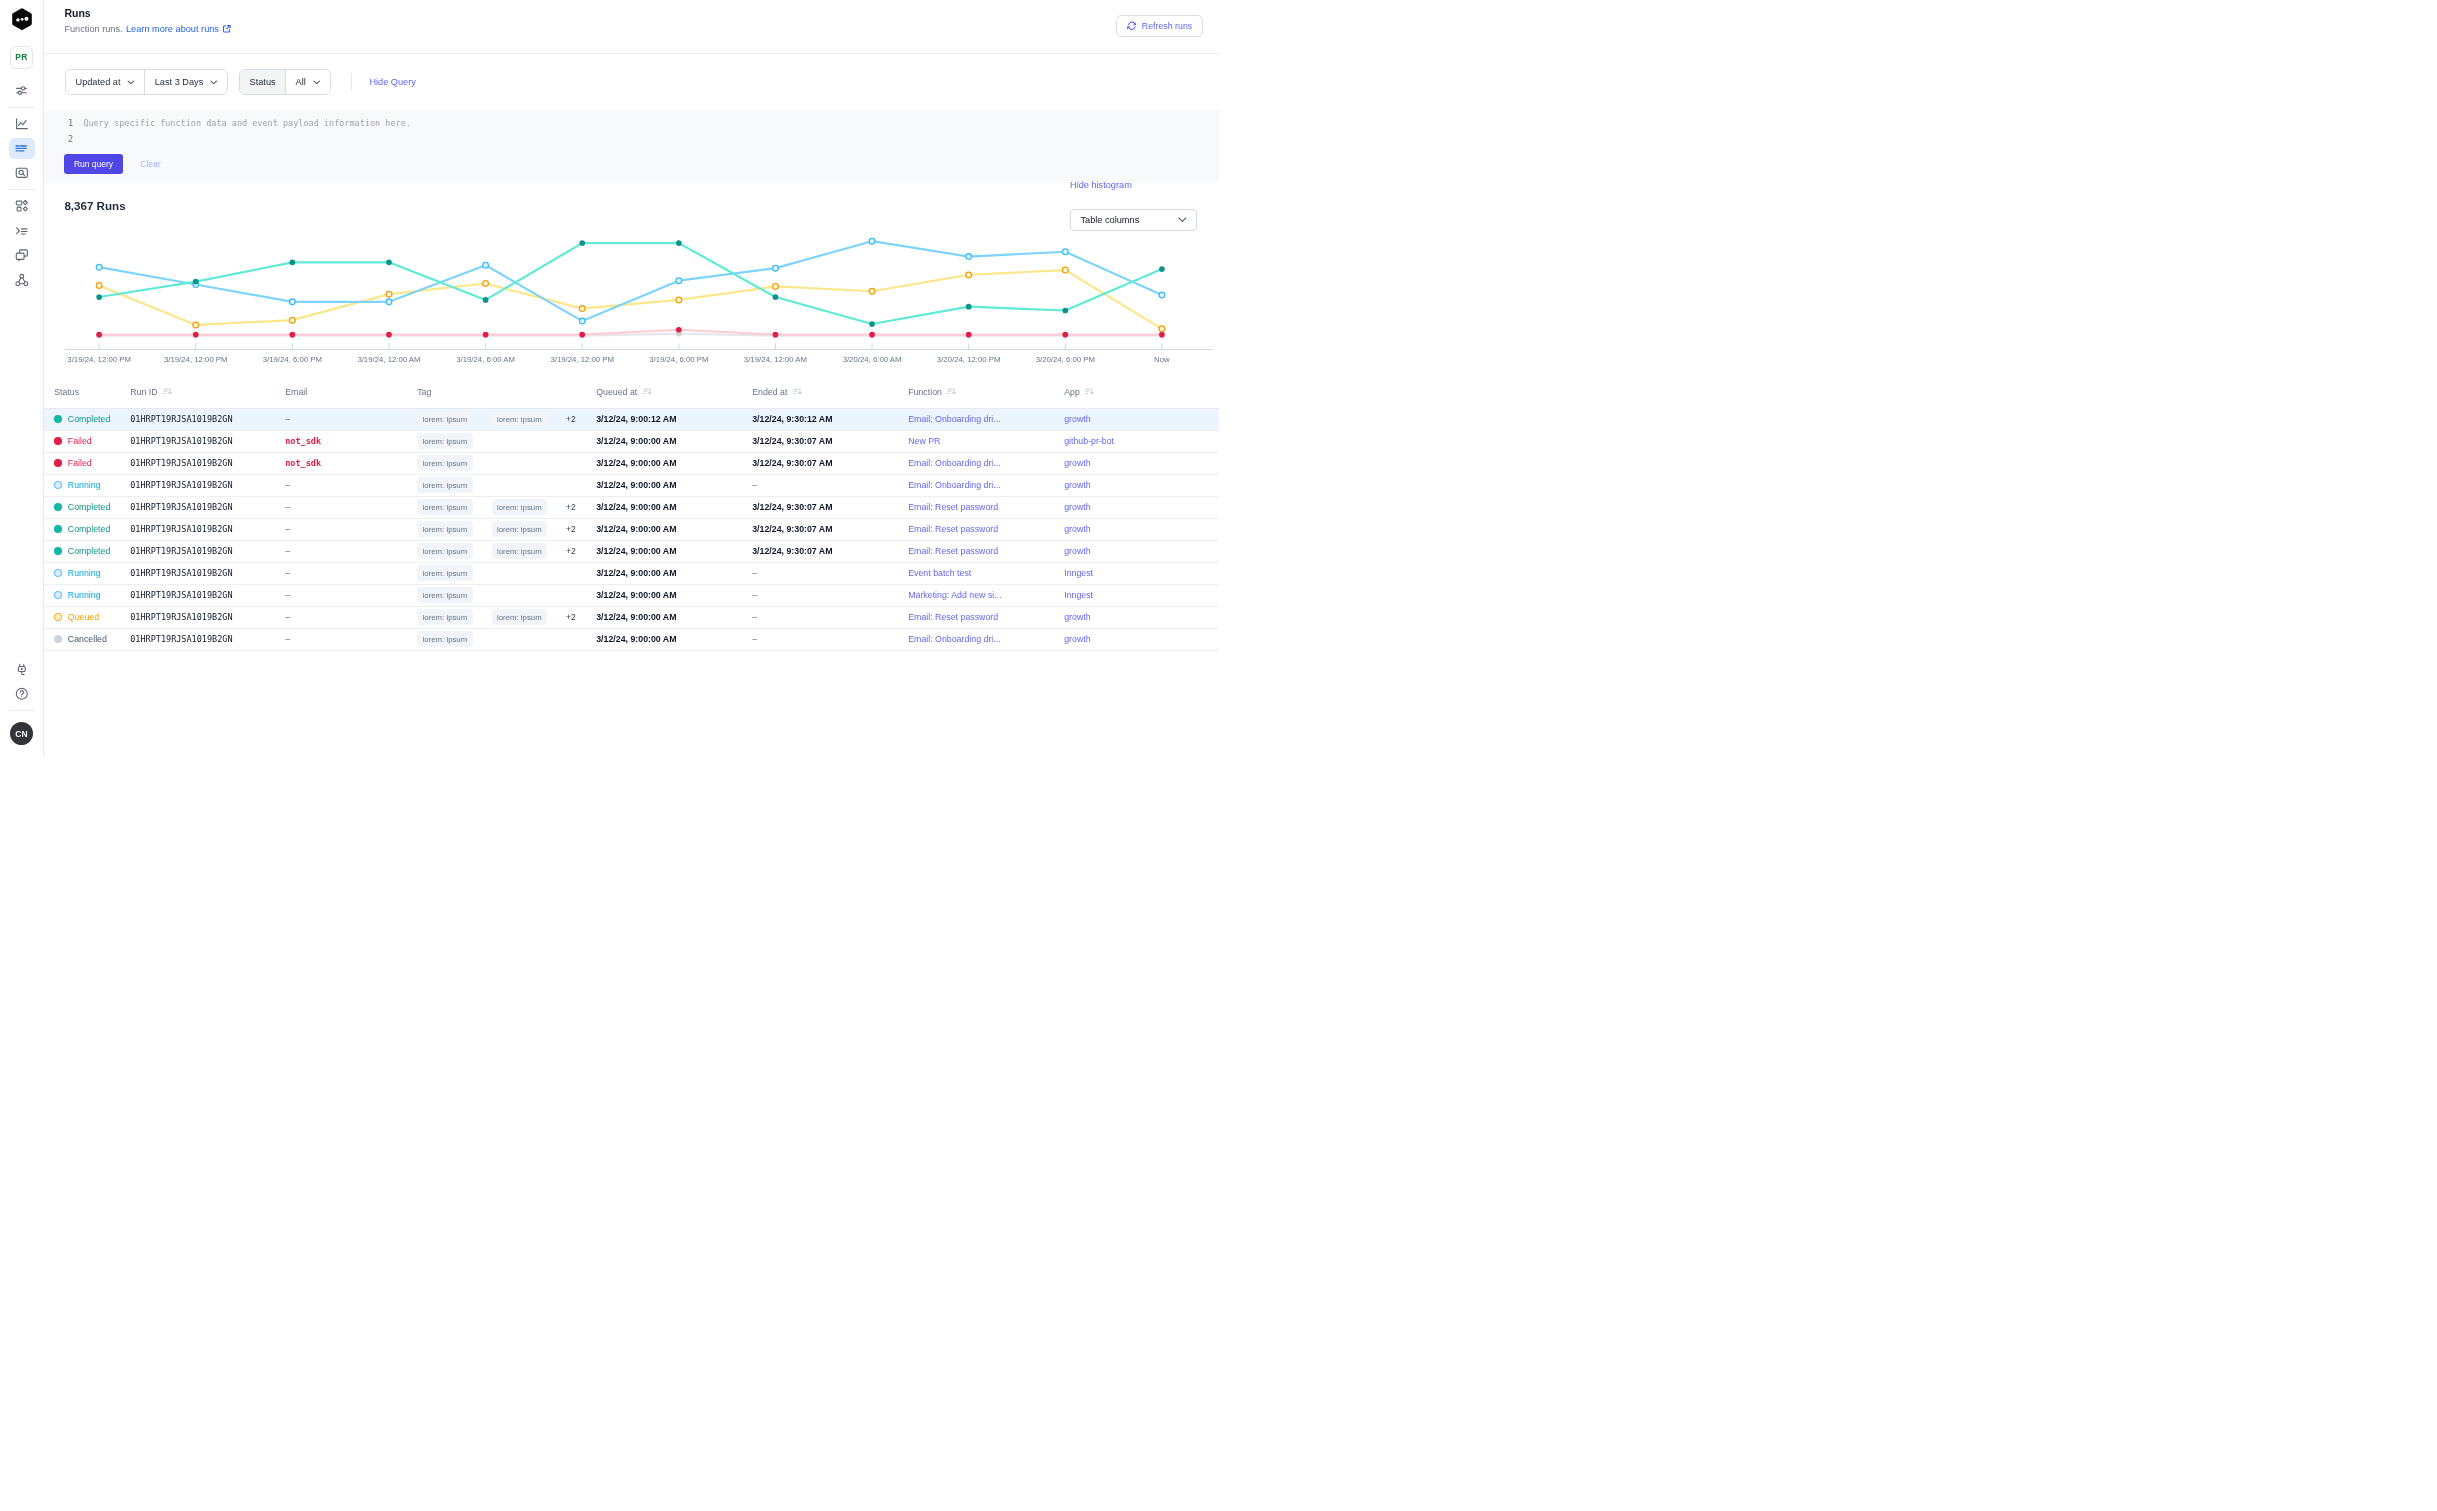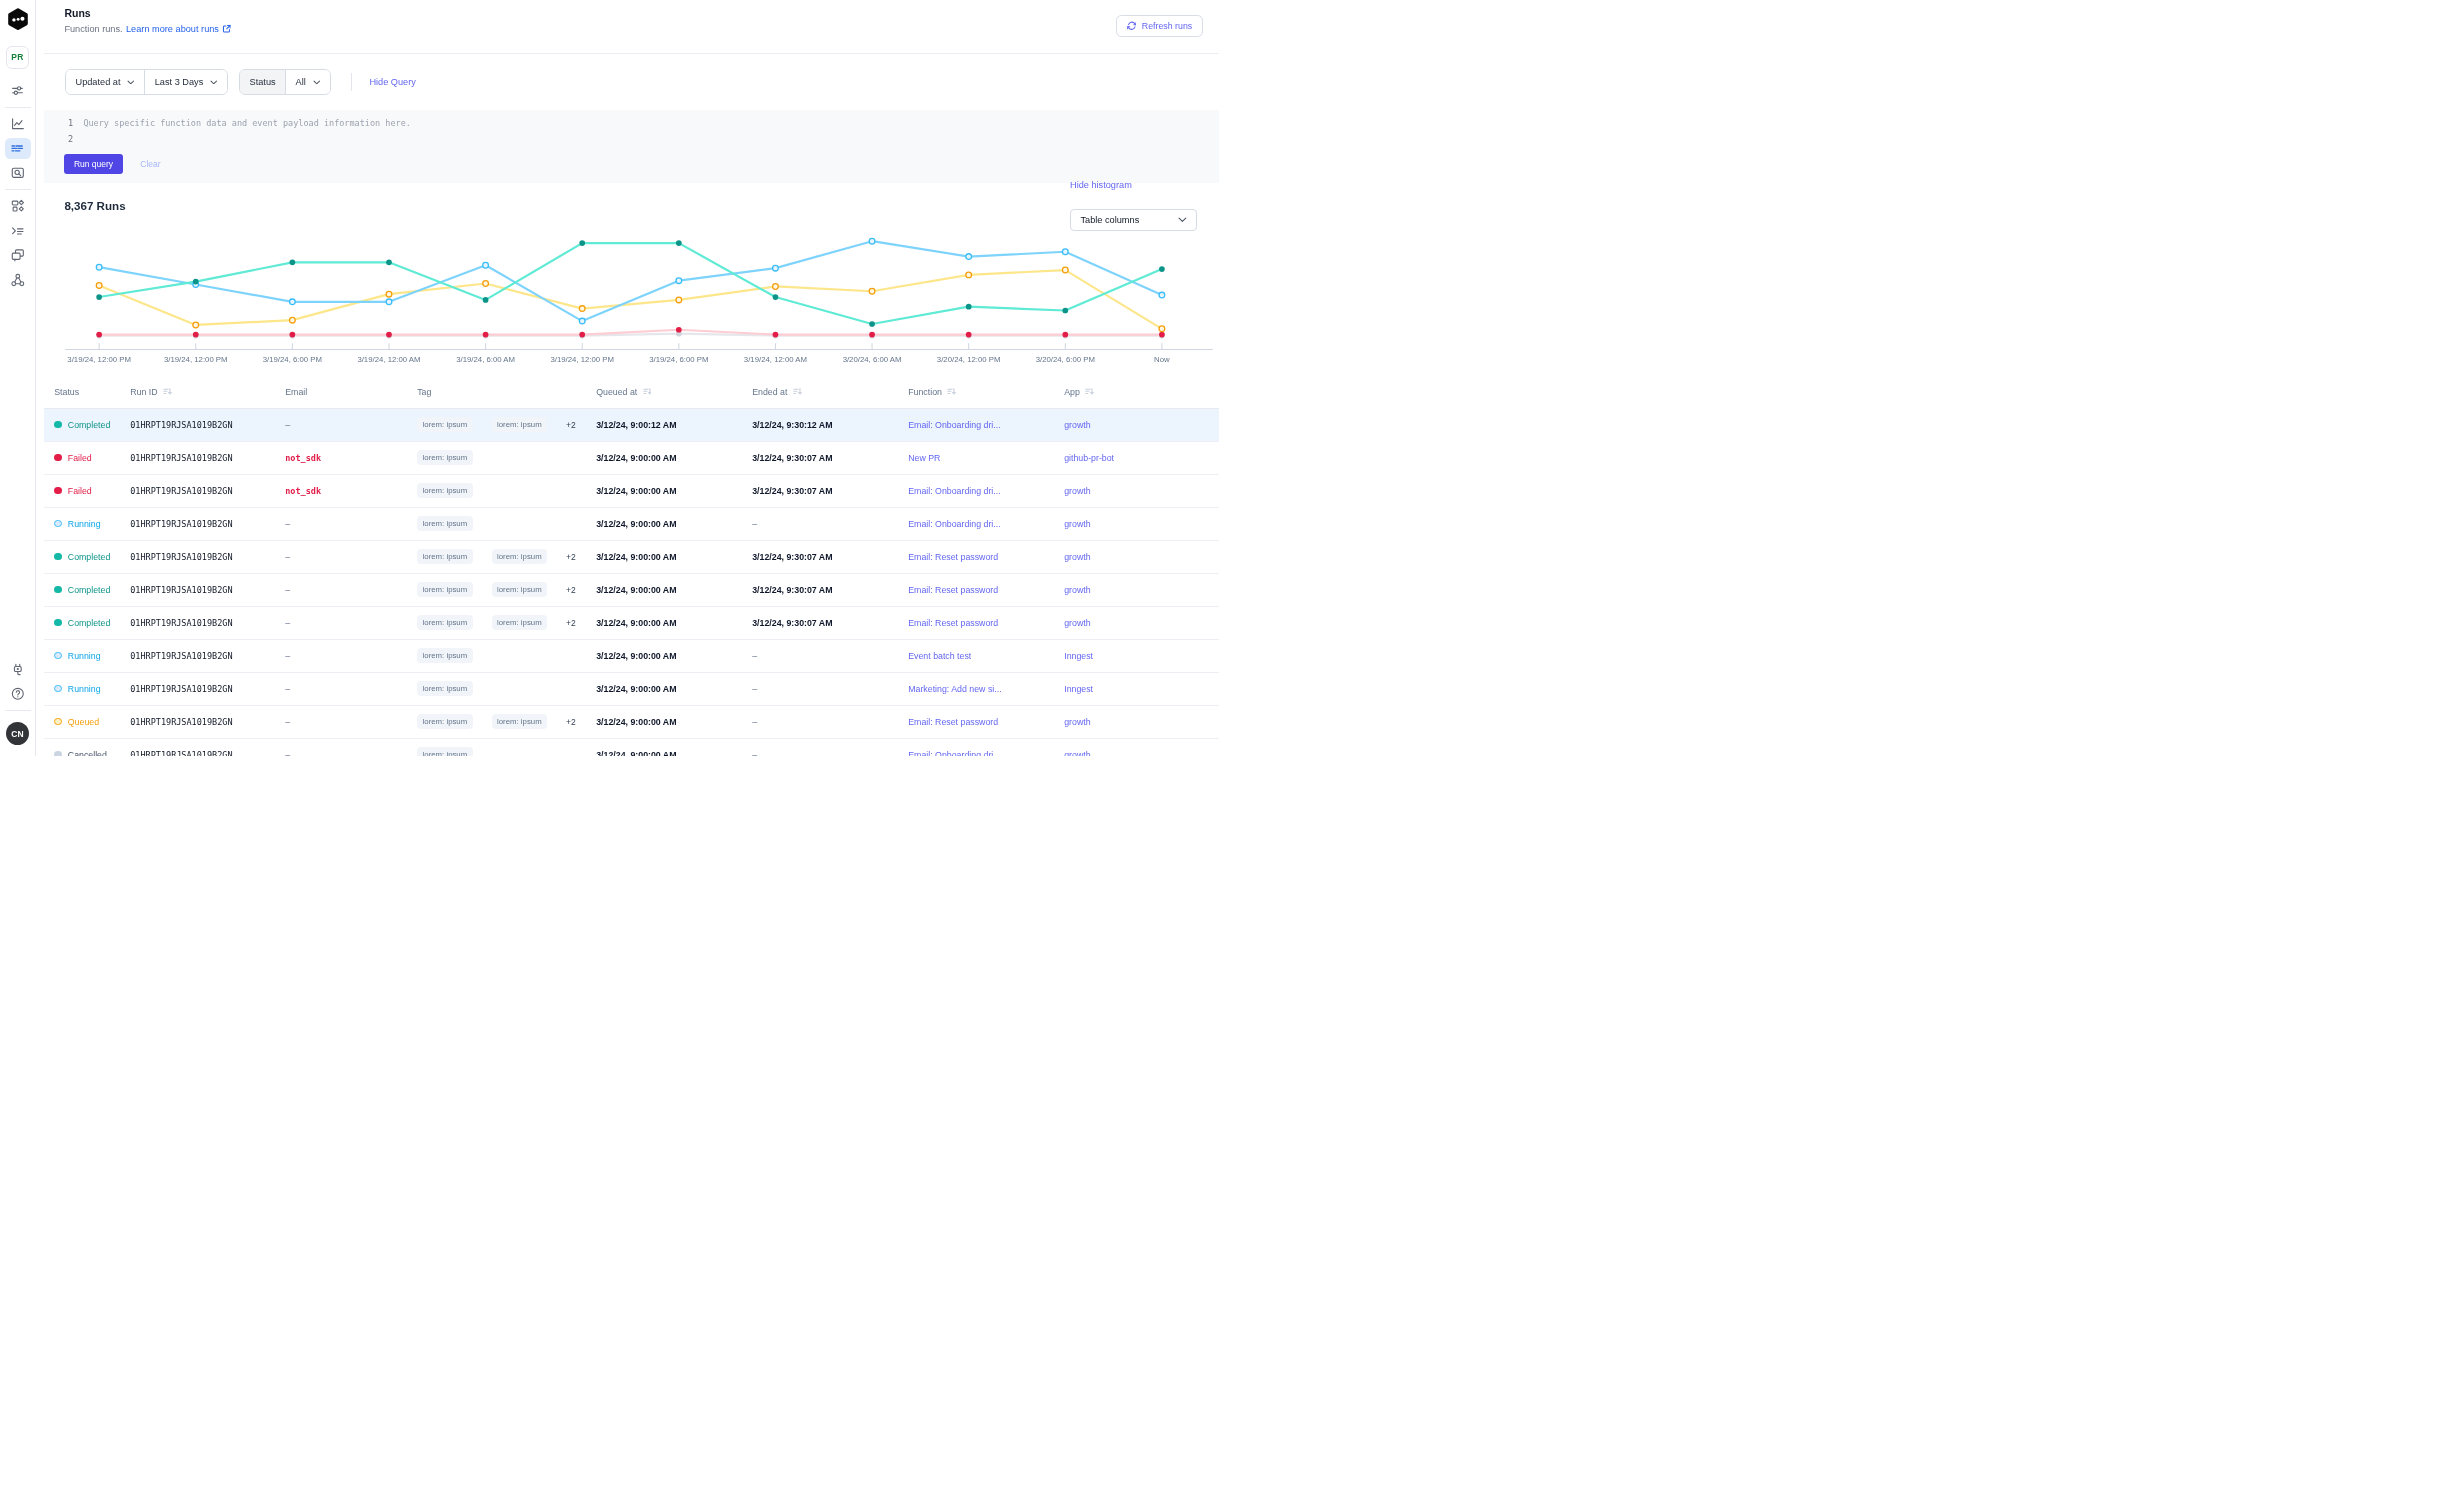--- a/index.html
+++ b/index.html
@@ -7,21 +7,21 @@
   body {
     font-family:"Liberation Sans",sans-serif;
     background:#ffffff; color:#111827;
     position:relative; overflow:hidden;
     font-size:8.8px;
   }
   a { text-decoration:none; cursor:pointer; }
 
   
   .sidebar {
-    position:absolute; left:0; top:0; bottom:0; width:36px;
+    position:absolute; left:0; top:0; bottom:0; width:44px;
     border-right:0.7px solid #e7e9ee;
     display:flex; flex-direction:column; align-items:center;
     background:#fff; z-index:5;
   }
   .logo-wrap { margin-top:8.2px; height:23px; display:flex; align-items:center; }
   .pr-box {
     margin-top:15px; width:22.4px; height:22.4px; border:0.7px solid #e3e6ec; border-radius:6.1px;
     display:flex; align-items:center; justify-content:center;
     color:#15803d; font-weight:700; font-size:8.5px; letter-spacing:0.3px;
     background:#fff; cursor:pointer;
@@ -98,21 +98,21 @@
   .chart-wrap { height:137px; margin-left:20.4px; width:1150px; }
 
   
   .grid-cols {
     display:grid;
     grid-template-columns:76px 155px 132px 179px 156px 156px 156px 1fr;
     padding-left:10.2px;
   }
   .thead { height:44px; align-items:end; padding-bottom:11px; border-bottom:0.7px solid #e7e9ee; }
   .th { display:flex; align-items:center; gap:5.4px; color:#64748b; font-size:8.8px; cursor:pointer; }
-  .trow { height:33px; align-items:center; border-bottom:0.7px solid #edeff4; cursor:pointer; background:#fff;text-align:right; }
+  .trow { height:22px; align-items:center; border-bottom:0.7px solid #edeff4; cursor:pointer; background:#fff;text-align:right; }
   .trow.highlighted { background:#ecf4fd; }
   .td { display:flex; align-items:center; min-width:0; }
   .dot { width:7.5px; height:7.5px; border-radius:50%; flex:none; }
   .status-label { margin-left:6.1px; font-weight:500; font-size:8.8px; }
   .mono { font-family:"DejaVu Sans Mono",monospace; font-size:8.5px; color:#111827; }
   .err { font-family:"DejaVu Sans Mono",monospace; font-size:8.5px; color:#e11d48; font-weight:700; }
   .dash { color:#64748b; }
   .tags { display:flex; align-items:center; gap:19px; }
   .tag { background:#f1f5f9; color:#64748b; font-size:7.8px; padding:3.4px 5.4px; border-radius:4.1px; white-space:nowrap; }
   .extra { color:#334155; font-size:8.5px; }

